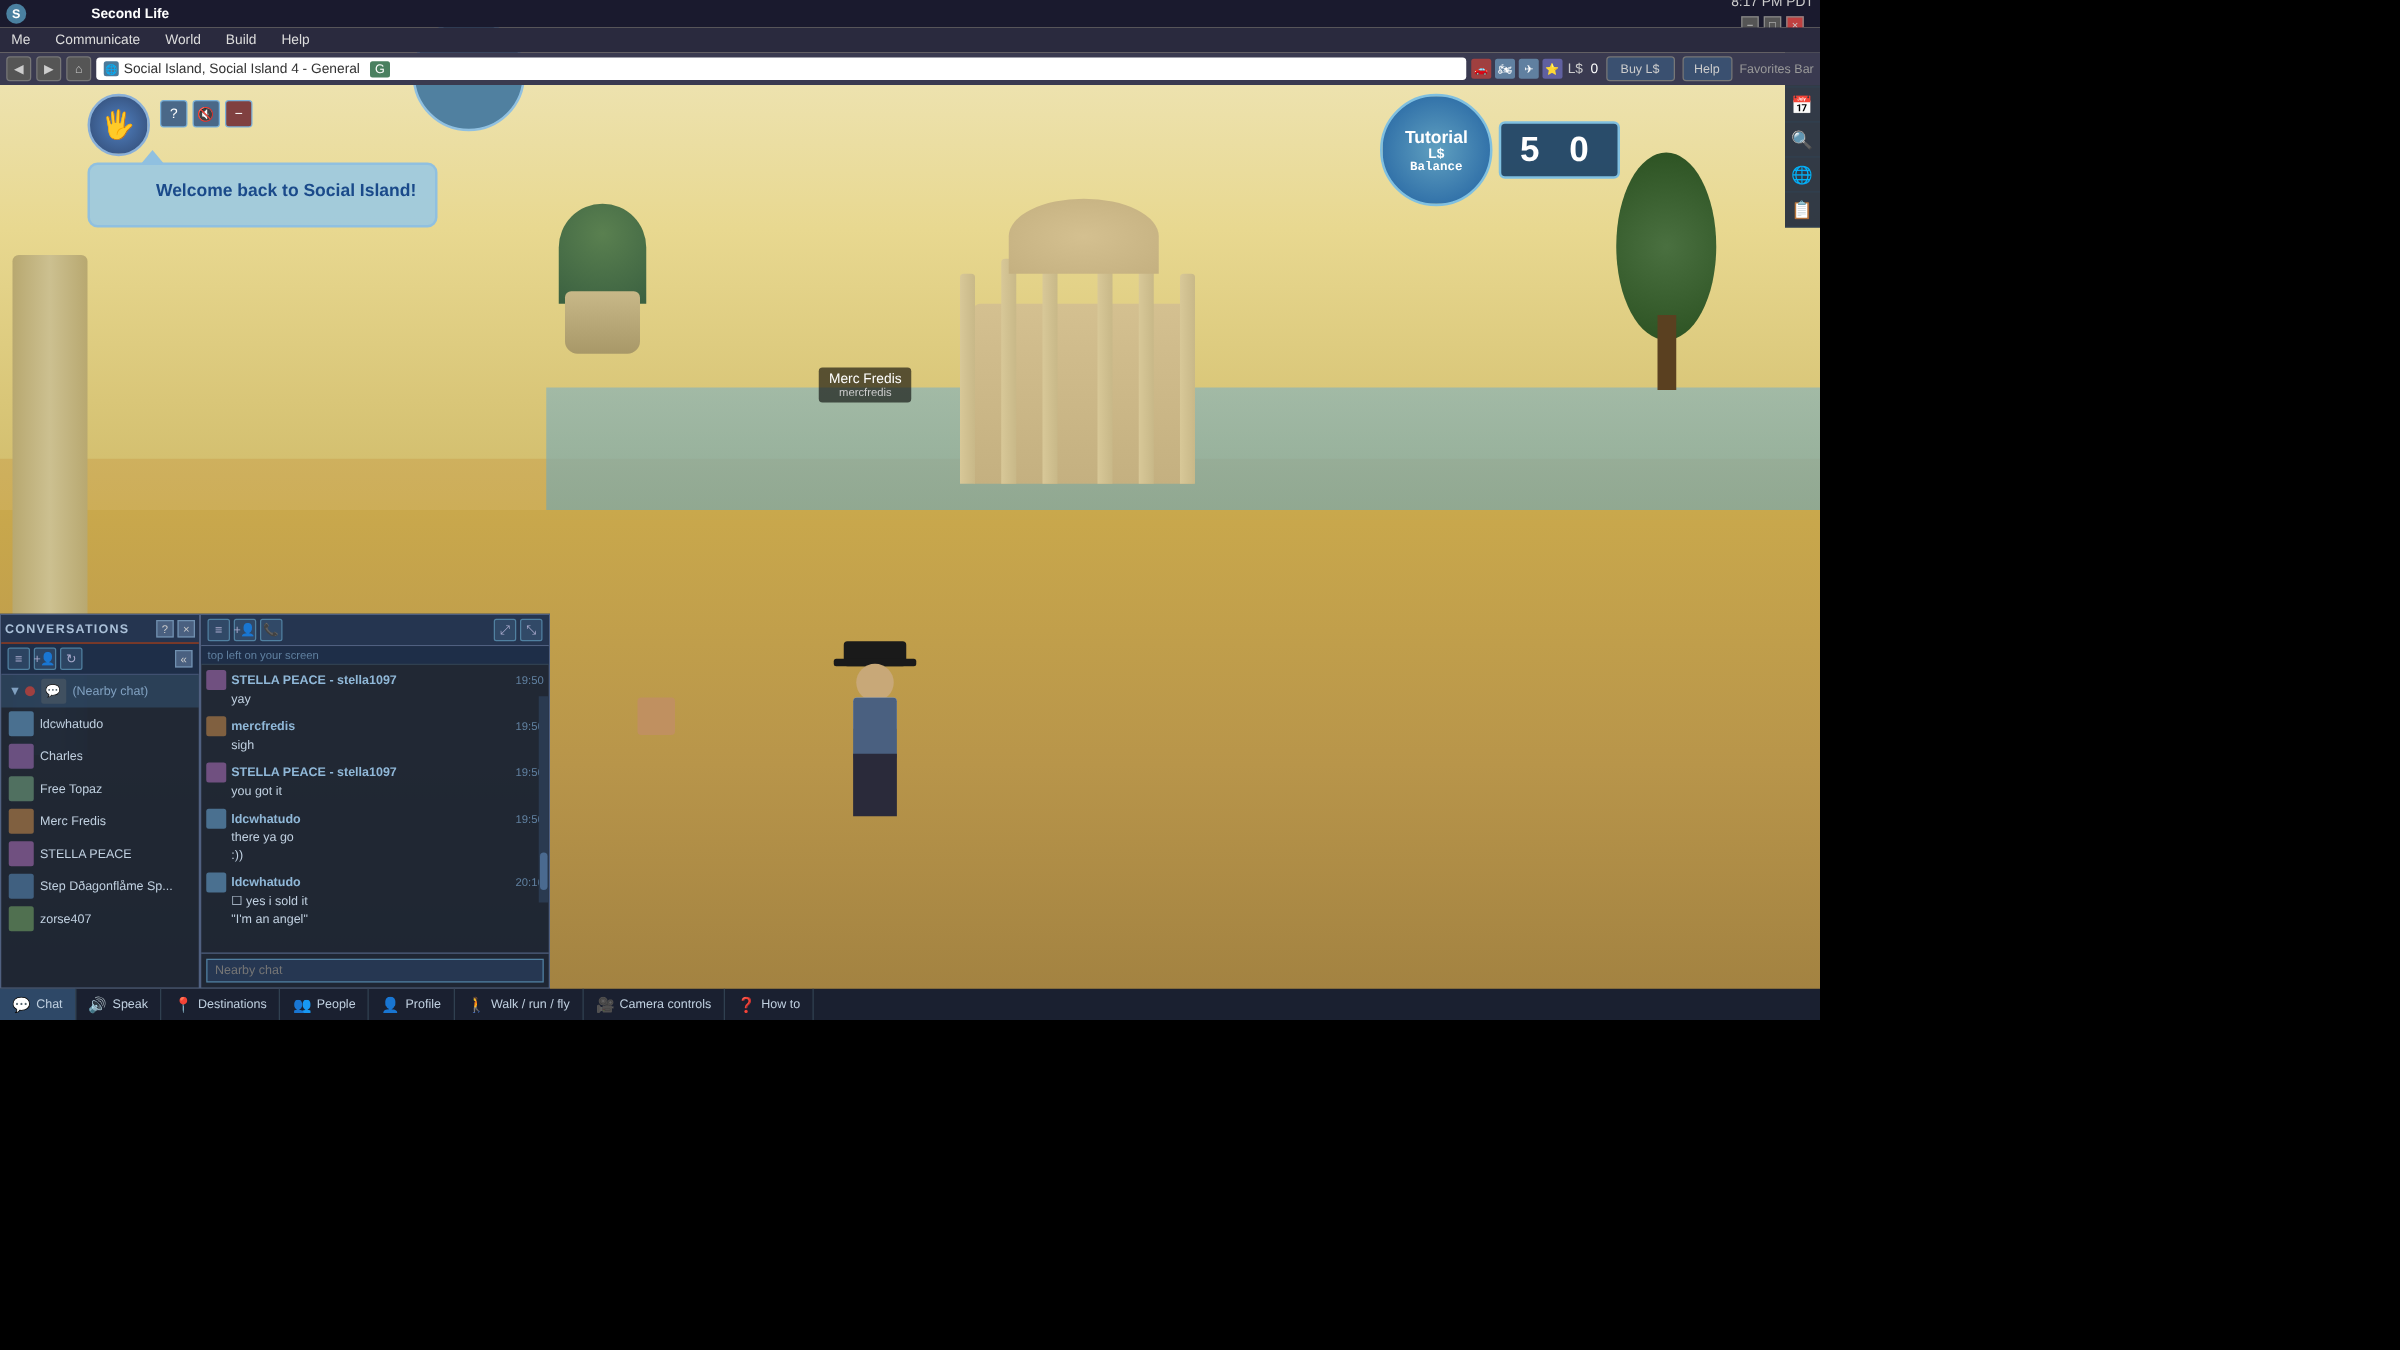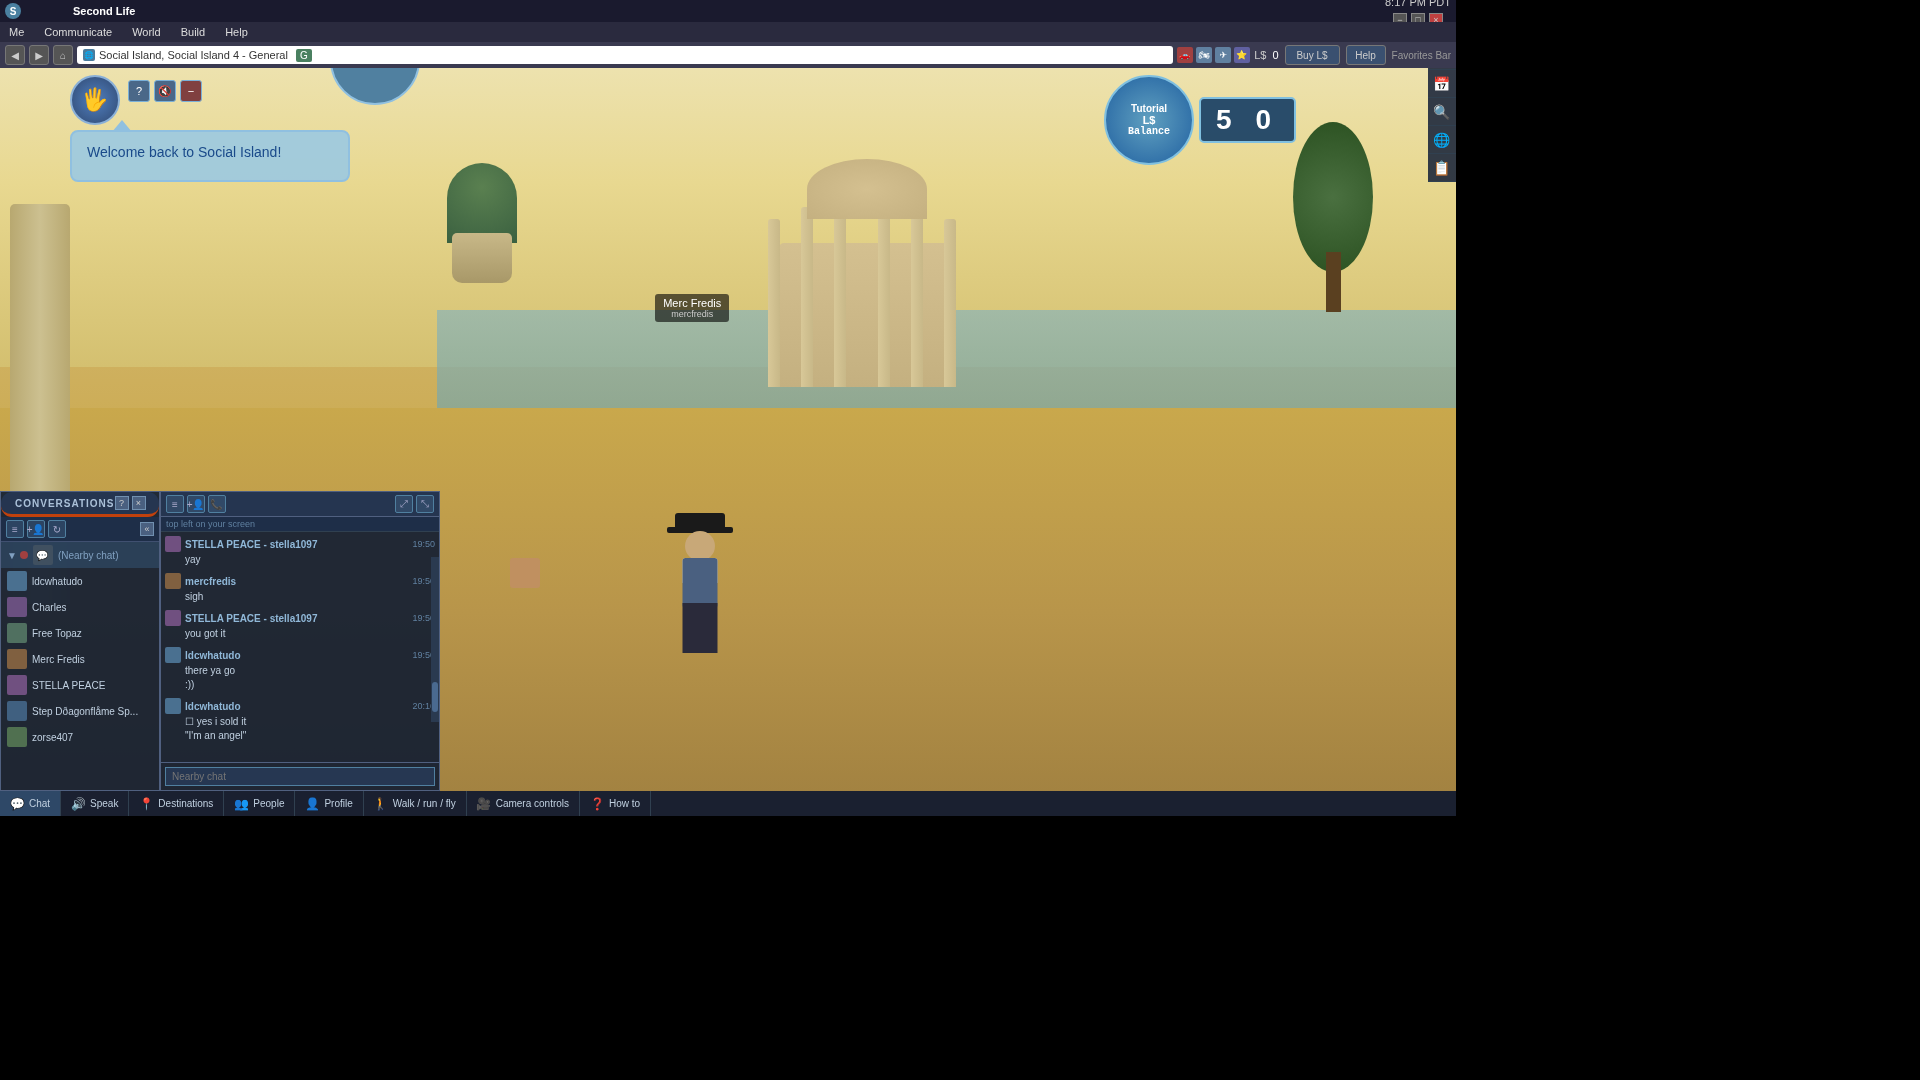--- a/index.html
+++ b/index.html
@@ -341,23 +341,23 @@
       left: 40px;
       width: 0;
       height: 0;
       border-left: 10px solid transparent;
       border-right: 10px solid transparent;
       border-bottom: 12px solid #90c0e0;
     }
 
     .tutorial-title {
       color: #1a4a8a;
-      font-weight: normal;
+      font-weight: bold;
       font-size: 14px;
-      text-align: left;
+      text-align: right;
       margin-bottom: 8px;
     }
 
     .tutorial-body {
       color: #2a4a7a;
       font-size: 12px;
       text-align: center;
       line-height: 1.5;
     }
 
@@ -406,26 +406,25 @@
       bottom: 25px;
       width: 160px;
       height: 300px;
       background: rgba(20, 30, 50, 0.92);
       border: 1px solid #506080;
       z-index: 60;
     }
 
     .conversations-header {
       background: #253550;
-      padding: 4px 14px;
+      padding: 4px 3px;
       display: flex;
       align-items: center;
       justify-content: space-between;
-      border-bottom: 3px solid #c2410c;
-      border-radius: 11px;
+      border-bottom: 1px solid #c2410c;
     }
 
     .conversations-title {
       color: #aac0d8;
       font-size: 10px;
       font-weight: bold;
       letter-spacing: 1px;
     }
 
     .conversations-controls {
@@ -825,21 +824,21 @@
       <span>Next Step</span>
     </div>
   </div>
   <div class="tutorial-box">
     <div class="tutorial-title">Welcome back to Social Island!</div>
   </div>
 </div>
 
 <div id="tutorial-balance">
   <div class="tutorial-label">
-    <span style="font-size:10px;">Tutorial</span>
+    <span style="font-size:14px;">Tutorial</span>
     <span style="font-size:11px;">L$</span>
     <span style="font-size:10px;font-family:Liberation Mono, monospace;">Balance</span>
   </div>
   <div class="balance-display">5  0</div>
 </div>
 
 <div id="conversations-panel">
   <div class="conversations-header">
     <span class="conversations-title">CONVERSATIONS</span>
     <div class="conversations-controls">

